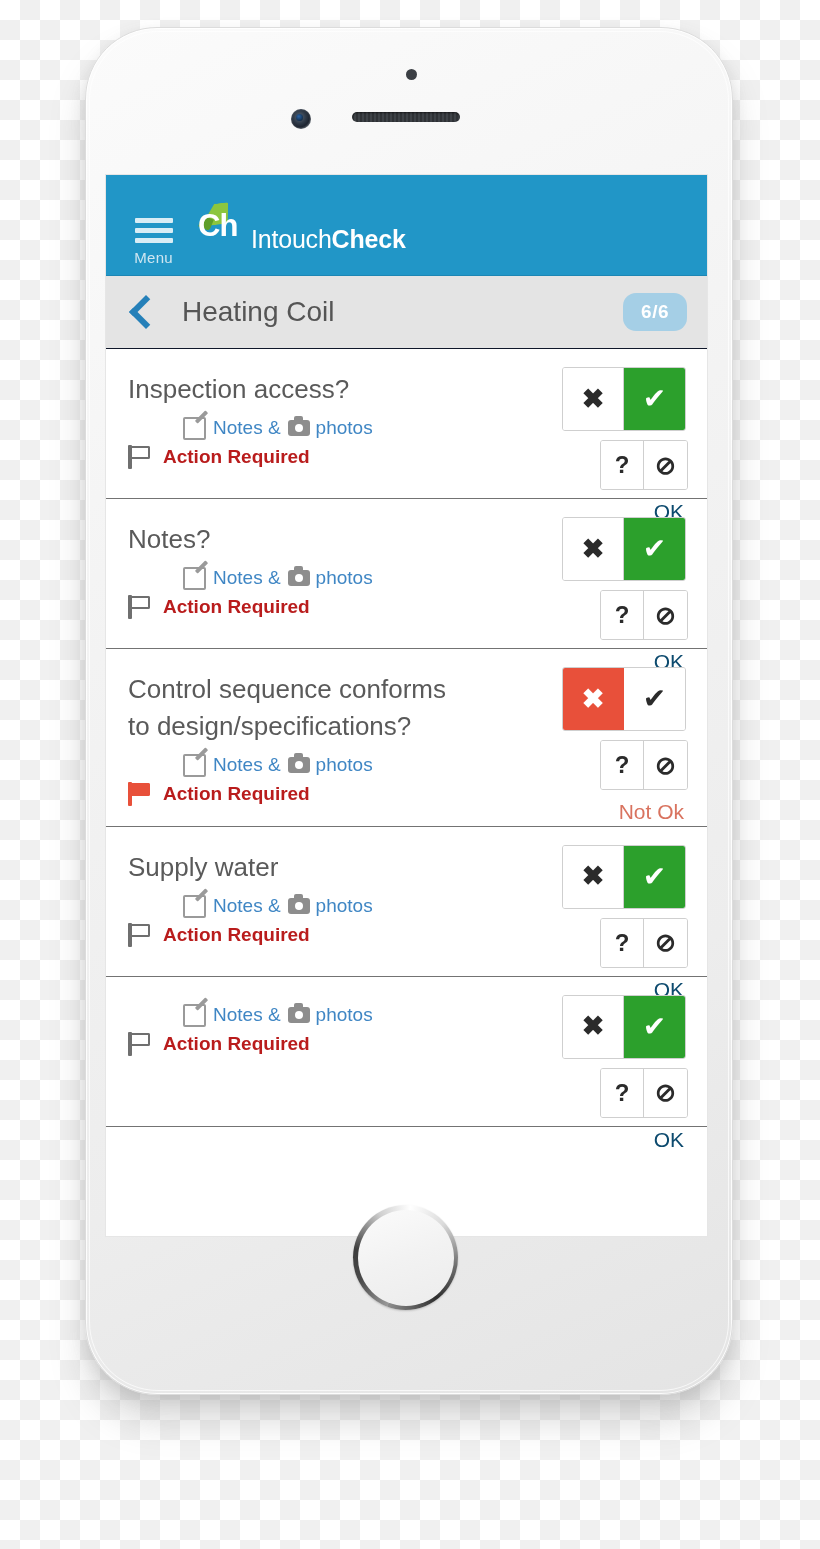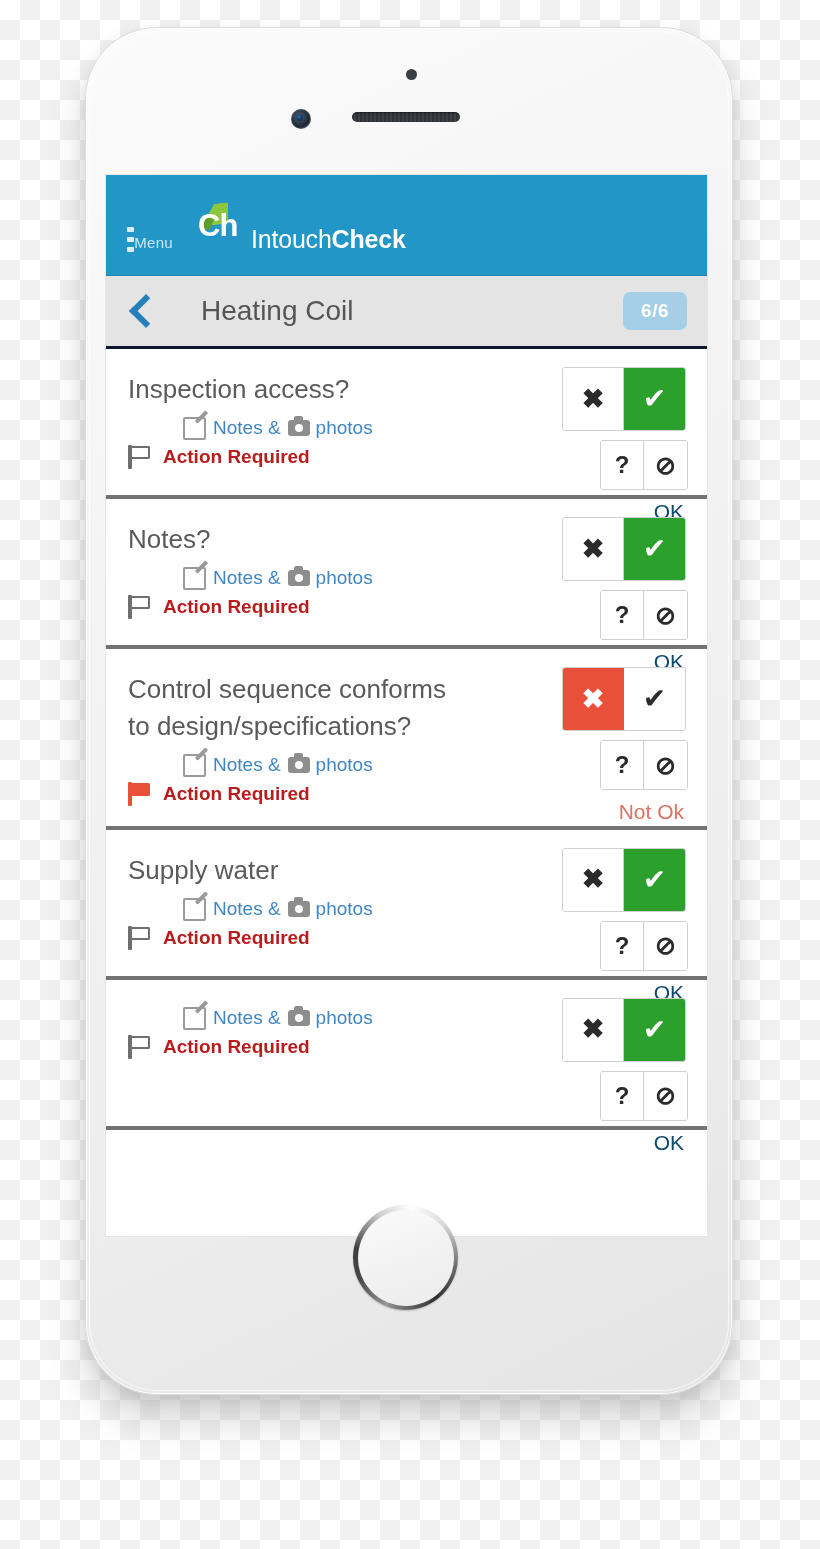--- a/index.html
+++ b/index.html
@@ -127,22 +127,22 @@
     background: #2196c7;
     display: flex;
     align-items: center;
     padding-left: 21px;
     box-sizing: border-box;
     border-bottom: 1px solid #1c86b4;
   }
   .menu-btn {
     width: 46px;
     display: flex;
-    flex-direction: row;
-    align-items: center;
+    flex-direction: column;
+    align-items: flex-end;
     cursor: pointer;
     margin-right: 22px;
     margin-top: 33px;
   }
   .menu-bars { width: 38px; }
   .menu-bars span {
     display: block;
     height: 5px;
     border-radius: 1px;
     background: #d9edf5;
@@ -200,22 +200,21 @@
   .brand .b-strong { font-weight: bold; }
 
   
   .title-bar {
     height: 73px;
     background: #e4e4e4;
     display: flex;
     align-items: center;
     padding: 0 20px 0 28px;
     box-sizing: border-box;
-    border-bottom: 3px solid #0f172a;
-    gap: 19px;
+    border-bottom: 1px solid #0f172a;
   }
   .back-chevron {
     width: 18px;
     height: 18px;
     border-left: 6px solid #2580b9;
     border-bottom: 6px solid #2580b9;
     transform: rotate(45deg);
     margin-right: 24px;
     cursor: pointer;
     flex: none;
@@ -224,29 +223,29 @@
     font-size: 28px;
     color: #555555;
     flex: 1;
   }
   .count-badge {
     background: #a5cfe6;
     color: #ffffff;
     font-size: 19px;
     font-weight: bold;
     padding: 8px 18px;
-    border-radius: 7px;
+    border-radius: 13px;
     letter-spacing: 0.5px;
   }
 
   
   .checklist { background: #ffffff; }
   .item {
     position: relative;
-    border-bottom: 4px solid #737373;
+    border-bottom: 1px solid #737373;
     padding: 22px 0 20px 22px;
     min-height: 150px;
     box-sizing: border-box;
   }
   .item-question {
     font-size: 26px;
     color: #5a5a5a;
     line-height: 1.42;
     max-width: 330px;
     margin-bottom: 9px;

